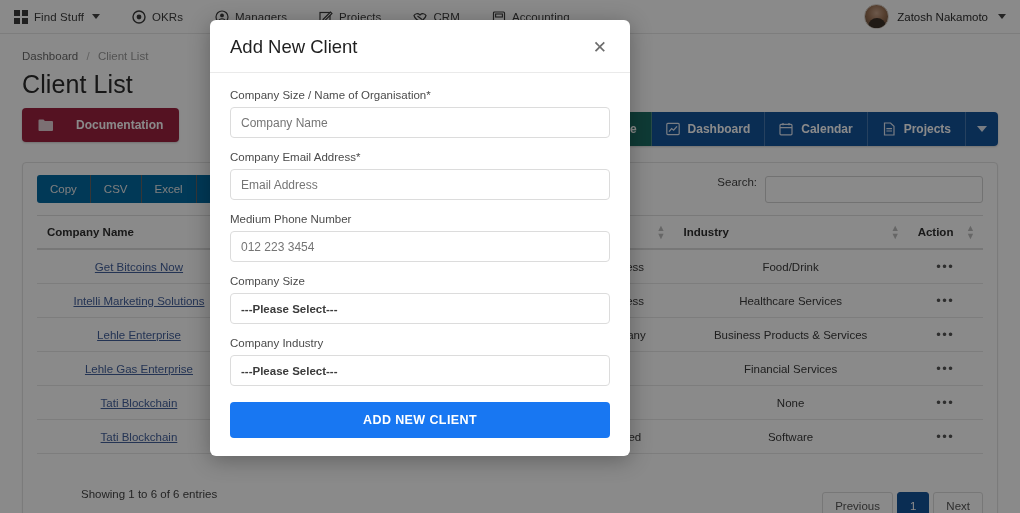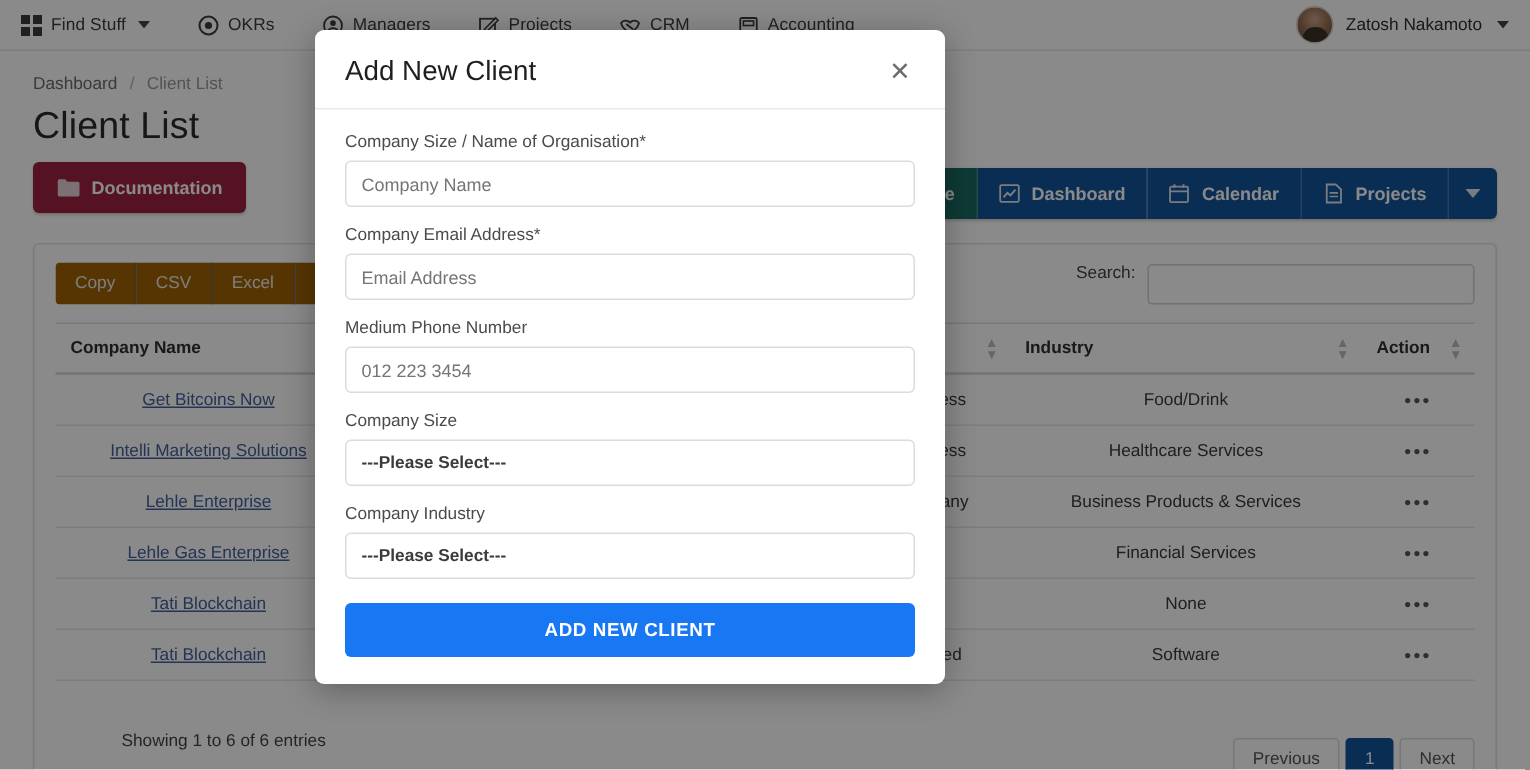--- a/index.html
+++ b/index.html
@@ -64,21 +64,21 @@
   .breadcrumb { font-size: 11.5px; color: #8a8a8a; margin-bottom: 8px; }
   .breadcrumb .crumb-active { color: #9a9a9a; }
   .breadcrumb .sep { margin: 0 5px; color: #b5b5b5; }
   .breadcrumb .crumb-link { color: #6b6b6b; }
 
   .title-row { display: flex; align-items: flex-start; justify-content: space-between; }
   .page-title { font-size: 25px; font-weight: 400; color: #2b2b2b; letter-spacing: .1px; }
 
   .doc-btn {
     margin-top: 9px;
-    display: inline-flex; align-items: center; gap: 9px;
+    display: inline-flex; align-items: center; gap: 24px;
     background: #9e2240; color: #fff;
     font-size: 12px; font-weight: bold;
     padding: 10px 16px; border-radius: 4px;
     box-shadow: 0 1px 2px rgba(0,0,0,.18);
   }
 
   .tool-row { display: flex; justify-content: flex-end; margin-top: -30px; }
   .btn-group { display: flex; border-radius: 4px; overflow: hidden; box-shadow: 0 1px 2px rgba(0,0,0,.18); }
   .tbtn {
     display: flex; align-items: center; gap: 8px;
@@ -93,21 +93,21 @@
   
   .card {
     margin: 16px 22px 0 22px;
     background: #fff; border: 1px solid #e3e3e3; border-radius: 4px;
     box-shadow: 0 1px 2px rgba(0,0,0,.06);
     padding: 12px 14px 10px 14px;
   }
   .card-top { display: flex; align-items: center; justify-content: space-between; }
   .export-group { display: flex; border-radius: 3px; overflow: hidden; }
   .exp-btn {
-    background: #a16207; color: #e9e9e9; font-size: 11.5px;
+    background: #0369a1; color: #e9e9e9; font-size: 11.5px;
     padding: 8px 13px; border-right: 1px solid #656565;
   }
   .exp-btn:last-child { border-right: none; }
   .search-wrap { display: flex; align-items: flex-start; gap: 8px; font-size: 11.5px; color: #444; }
   .search-input {
     width: 218px; height: 27px; border: 1px solid #d2d2d2; border-radius: 3px;
     background: #fff; font-size: 11.5px; padding: 0 7px; color: #333;
     font-family: "Liberation Sans", sans-serif;
   }
 

